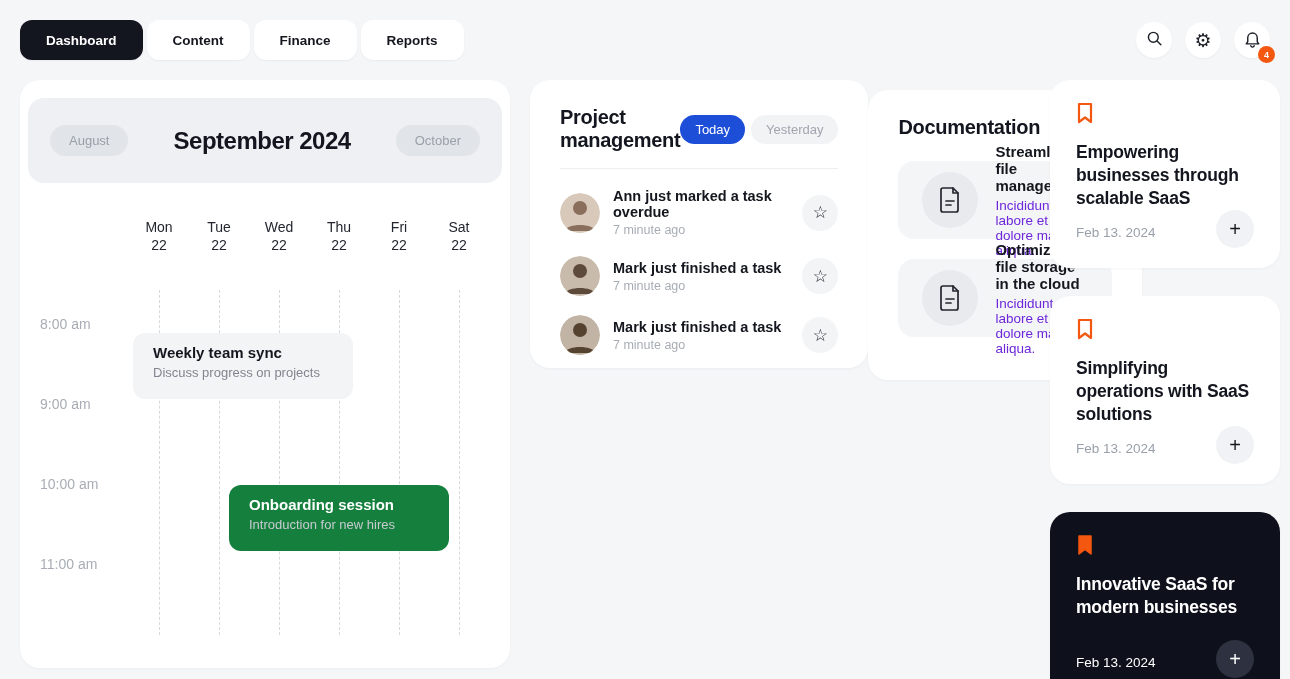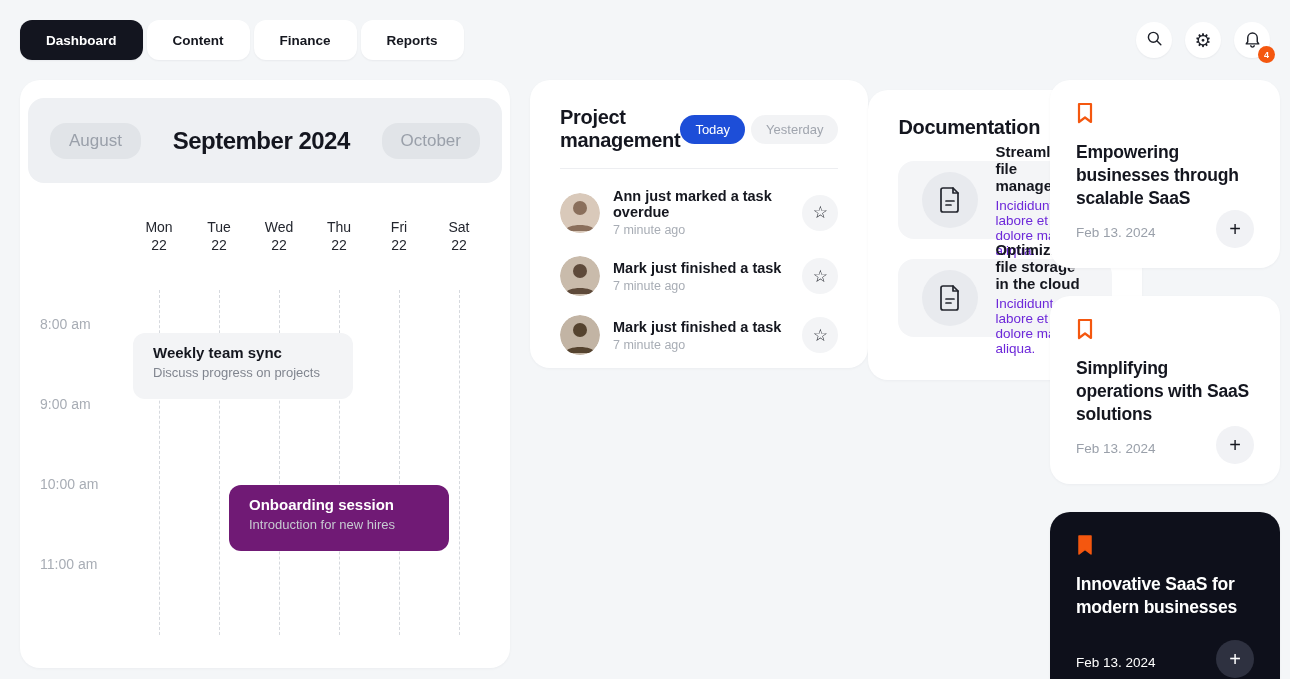--- a/index.html
+++ b/index.html
@@ -23,31 +23,31 @@
            display:flex; align-items:center; justify-content:center; }
 
   
   .content { display:flex; padding:0 10px 0 20px; }
   .card { background:#ffffff; border-radius:20px; box-shadow:0 1px 3px rgba(17,24,39,.04); }
 
   
   .calendar-card { position:relative; width:490px; height:588px; flex:0 0 490px; }
   .cal-header { position:absolute; left:8px; right:8px; top:18px; height:85px; background:#eef0f3;
                 border-radius:16px; display:flex; align-items:center; justify-content:space-between; padding:0 22px; }
-  .month-pill { background:#e1e4e8; color:#9aa0aa; font-size:17px; padding:8px 19px; border-radius:16px; border:none; }
+  .month-pill { background:#e1e4e8; color:#9aa0aa; font-size:13px; padding:8px 19px; border-radius:16px; border:none; }
   .cal-title { font-size:24px; font-weight:700; color:#14161f; letter-spacing:-.5px; }
   .cal-day { position:absolute; top:138px; width:60px; text-align:center; font-size:14px; font-weight:500;
              color:#23262e; line-height:18px; }
   .cal-line { position:absolute; top:210px; height:345px; width:0; border-left:1px dashed #d6d9de; }
   .cal-time { position:absolute; left:20px; font-size:14px; color:#a8adb5; }
   .cal-event { position:absolute; width:220px; height:66px; border-radius:12px; padding:11px 20px; }
   .cal-event .ev-title { font-size:15px; font-weight:700; color:#15171f; }
   .cal-event .ev-sub { font-size:13px; color:#80858f; margin-top:4px; }
   .cal-event.light { background:#f3f4f6; }
-  .cal-event.dark { background:#701a75; }
+  .cal-event.dark { background:#15803d; }
   .cal-event.dark .ev-title { color:#ffffff; }
   .cal-event.dark .ev-sub { color:#c7cad1; }
 
   
   .middle-col { width:510px; margin-left:20px; display:flex; flex-direction:row; }
   .pm-card { width:510px; height:288px; padding:26px 30px; }
   .header-row { display:flex; justify-content:space-between; align-items:center; }
   .card-title { font-size:20px; font-weight:700; color:#14161f; letter-spacing:-.3px; }
   .filters { display:flex; gap:6px; }
   .pill { font-size:13px; padding:7px 15px; border-radius:16px; border:none; }

